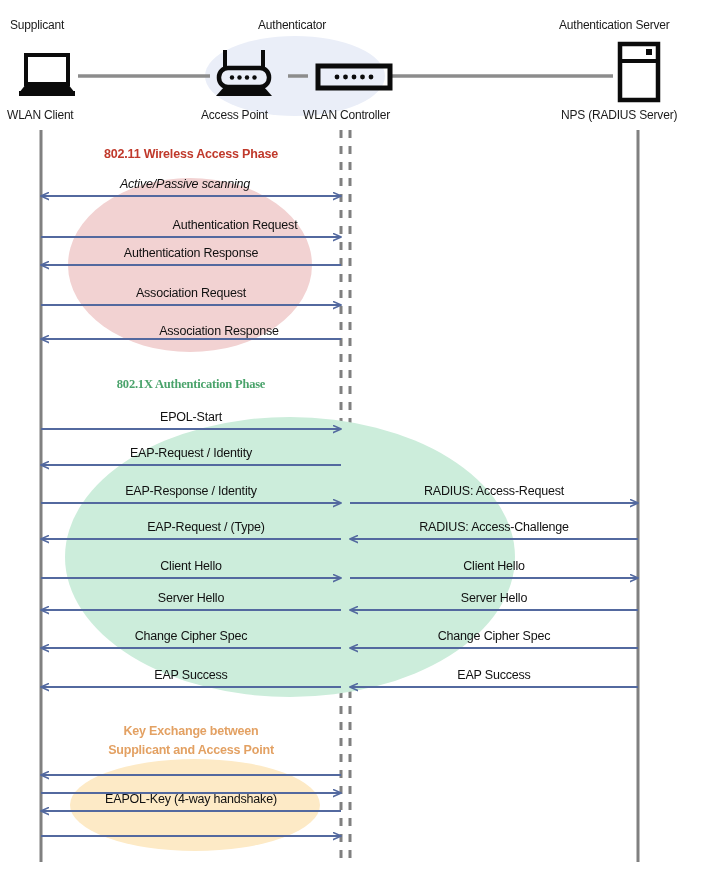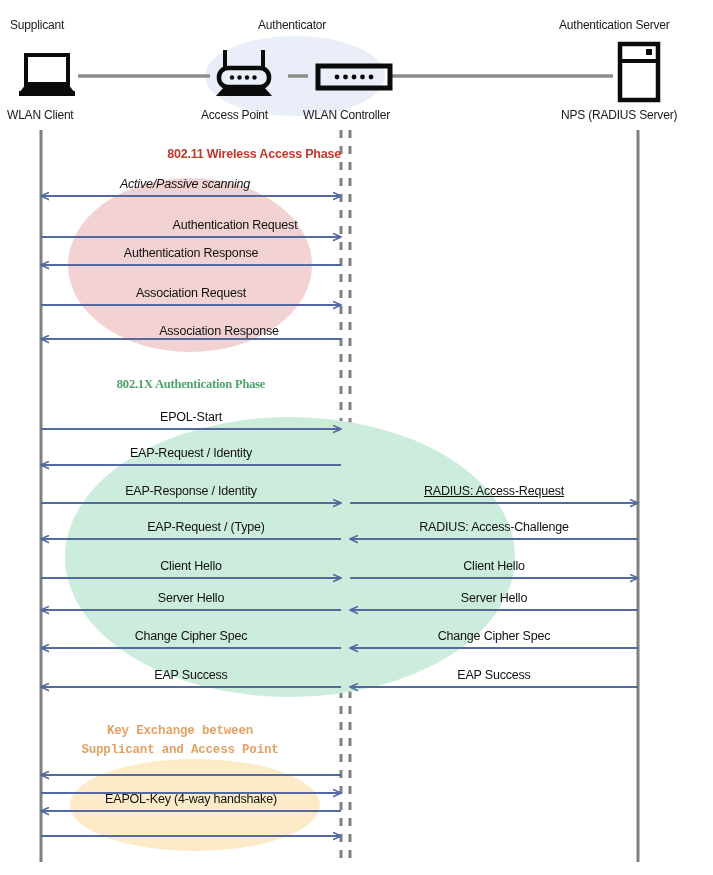--- a/index.html
+++ b/index.html
@@ -16,21 +16,21 @@
     letter-spacing:-0.2px;
   }
   .msg-label{
     position:absolute;font-size:12.5px;color:#111;white-space:nowrap;
     text-align:center;letter-spacing:-0.2px;
   }
   .phase-label{
     position:absolute;font-size:12.5px;white-space:nowrap;font-weight:600;
     letter-spacing:-0.2px;text-align:center;
   }
-  .phase-80211{color:#c0392b;text-align:right;}
+  .phase-80211{color:#c0392b;}
   .phase-8021x{color:#4aa36b;}
   .phase-key{color:#e3a163;}
   .phase-key .l2{display:block;}
 </style>
 </head>
 <body>
 
 <div id="stage">
 
   <svg class="svg-layer" viewBox="0 0 713 875" xmlns="http://www.w3.org/2000/svg">
@@ -121,40 +121,40 @@
   <div class="node-label" style="left:258px;top:18px;">Authenticator</div>
   <div class="node-label" style="left:559px;top:18px;">Authentication Server</div>
 
   <div class="node-label" style="left:7px;top:108px;">WLAN Client</div>
   <div class="node-label" style="left:201px;top:108px;">Access Point</div>
   <div class="node-label" style="left:303px;top:108px;">WLAN Controller</div>
   <div class="node-label" style="left:561px;top:108px;">NPS (RADIUS Server)</div>
 
   <div class="phase-label phase-80211" style="left:41px;top:147px;width:300px;">802.11 Wireless Access Phase</div>
   <div class="phase-label phase-8021x" style="left:41px;top:377px;width:300px;font-family:Liberation Serif, serif;">802.1X Authentication Phase</div>
-  <div class="phase-label phase-key" style="left:30px;top:722px;width:300px;line-height:19px;font-family:Liberation Mono, monospace;">
+  <div class="phase-label phase-key" style="left:41px;top:722px;width:300px;line-height:19px;">
     <span class="l2">Key Exchange between</span>
     <span class="l2">Supplicant and Access Point</span>
   </div>
 
   <div id="msglabels">
       <div class="msg-label" style="left: 35px; width: 300px; top: 177px; font-style: italic;">Active/Passive scanning</div>
       <div class="msg-label" style="left: 41px; width: 300px; top: 218px; margin-left: 44px;">Authentication Request</div>
       <div class="msg-label" style="left: 41px; width: 300px; top: 246px;">Authentication Response</div>
       <div class="msg-label" style="left: 41px; width: 300px; top: 286px;">Association Request</div>
       <div class="msg-label" style="left: 41px; width: 356px; top: 324px;">Association Response</div>
       <div class="msg-label" style="left: 41px; width: 300px; top: 410px;">EPOL-Start</div>
       <div class="msg-label" style="left: 41px; width: 300px; top: 446px;">EAP-Request / Identity</div>
       <div class="msg-label" style="left: 41px; width: 300px; top: 484px;">EAP-Response / Identity</div>
       <div class="msg-label" style="left: 41px; width: 300px; top: 520px; padding-left: 15px;">EAP-Request / (Type)</div>
       <div class="msg-label" style="left: 41px; width: 300px; top: 559px;">Client Hello</div>
       <div class="msg-label" style="left: 41px; width: 300px; top: 591px;">Server Hello</div>
       <div class="msg-label" style="left: 41px; width: 300px; top: 629px;">Change Cipher Spec</div>
       <div class="msg-label" style="left: 41px; width: 300px; top: 668px;">EAP Success</div>
-      <div class="msg-label" style="left: 350px; width: 288px; top: 484px; text-decoration: underline;">RADIUS: Access-Request</div>
+      <div class="msg-label" style="left: 350px; width: 288px; top: 484px;">RADIUS: Access-Request</div>
       <div class="msg-label" style="left: 350px; width: 288px; top: 520px;">RADIUS: Access-Challenge</div>
       <div class="msg-label" style="left: 350px; width: 288px; top: 559px;">Client Hello</div>
       <div class="msg-label" style="left: 350px; width: 288px; top: 591px;">Server Hello</div>
       <div class="msg-label" style="left: 350px; width: 288px; top: 629px;">Change Cipher Spec</div>
       <div class="msg-label" style="left: 350px; width: 288px; top: 668px;">EAP Success</div>
       <div class="msg-label" style="left: 41px; width: 300px; top: 792px;">EAPOL-Key (4-way handshake)</div>
     </div>
 </div>
 
 </body></html>

